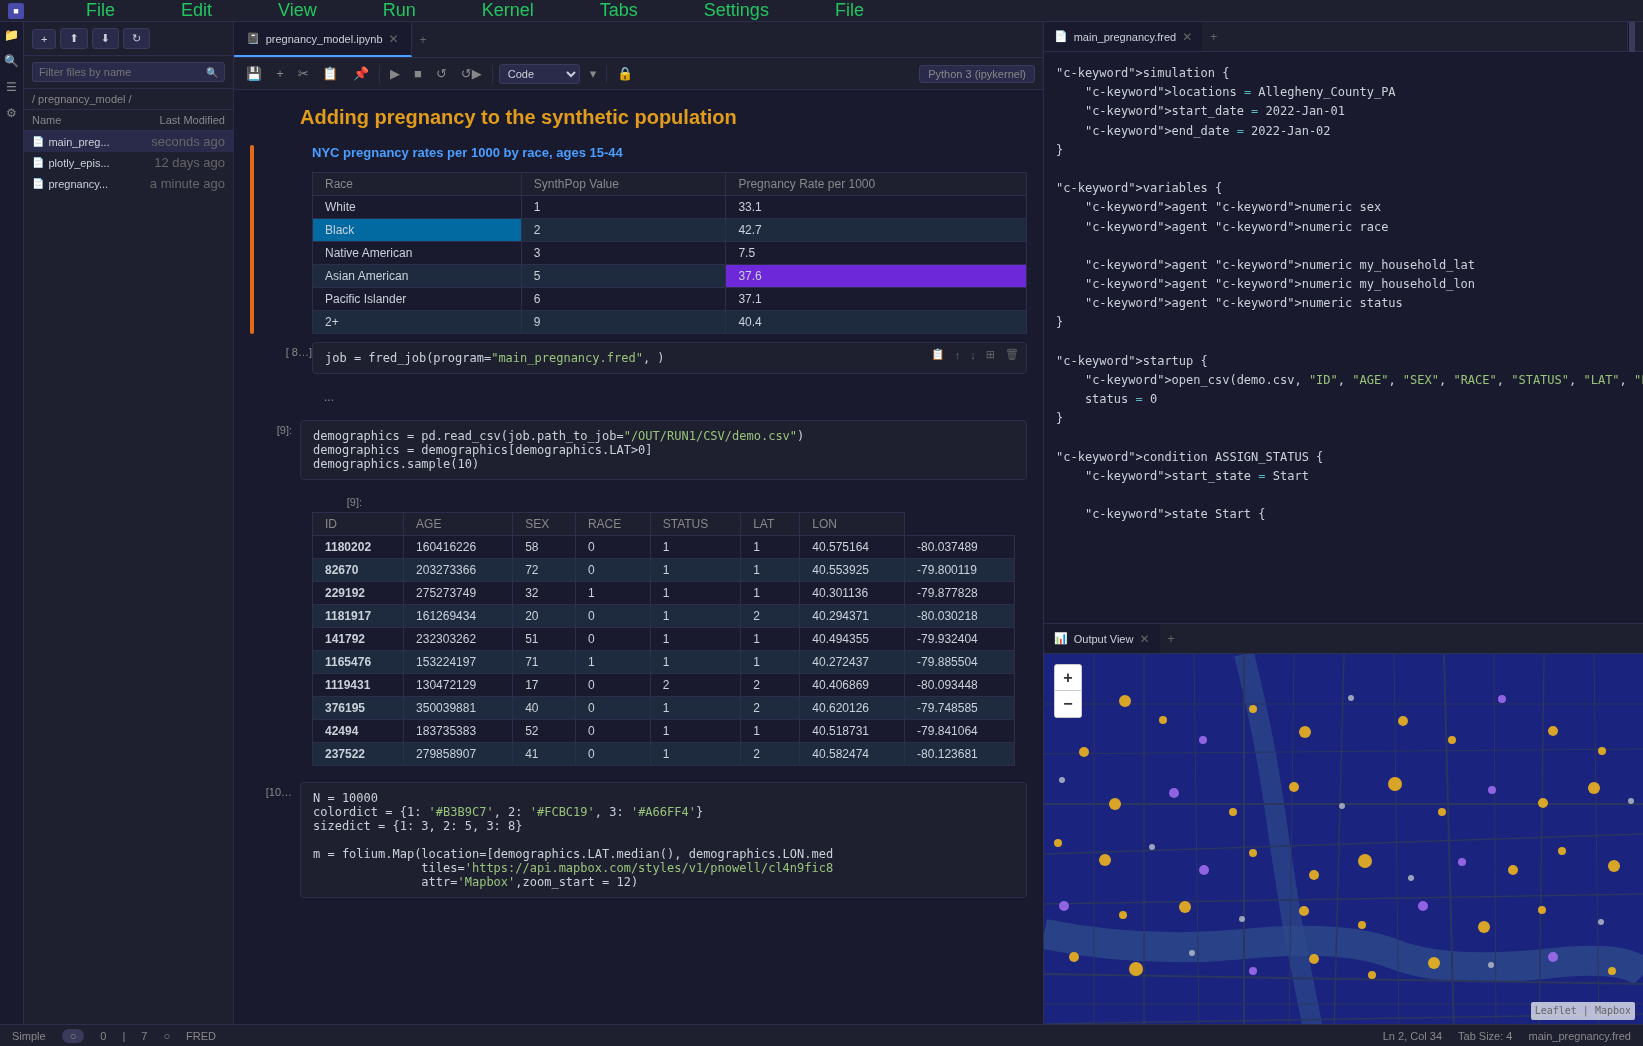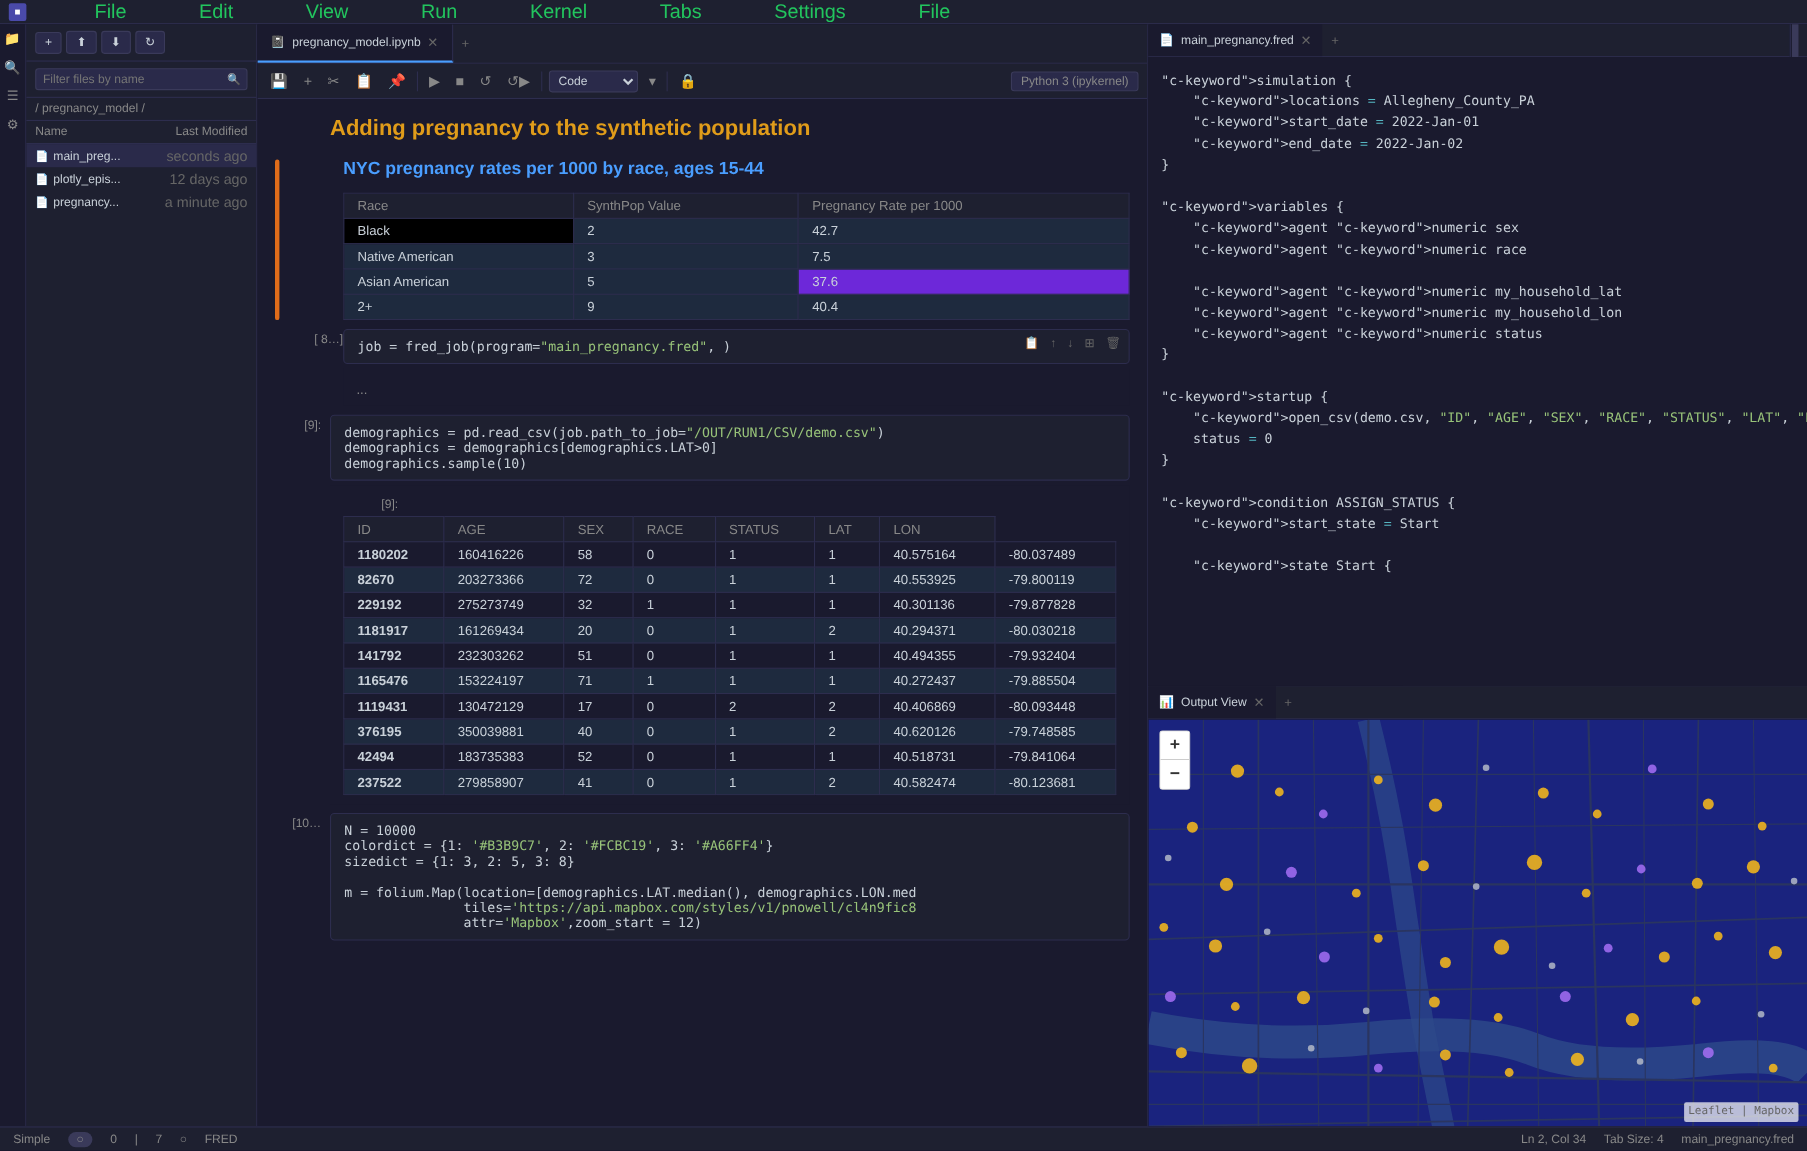--- a/index.html
+++ b/index.html
@@ -259,21 +259,21 @@
 
     
     .notebook-title {
       color: #e09c1a;
       font-size: 20px;
       font-weight: bold;
       margin-bottom: 8px;
     }
     .notebook-subtitle {
       color: #4a9eff;
-      font-size: 16px;
+      font-size: 13px;
       font-weight: bold;
       margin-bottom: 12px;
     }
 
     
     .data-table {
       border-collapse: collapse;
       font-size: 12px;
       width: 100%;
     }
@@ -589,34 +589,44 @@
           <div class="data-table-wrapper">
             <table class="data-table">
               <thead>
                 <tr>
                   <th>Race</th>
                   <th>SynthPop Value</th>
                   <th>Pregnancy Rate per 1000</th>
                 </tr>
               </thead>
               <tbody id="pregnancy-table-body">
+              <tr>
+                    <td>White</td>
+                    <td>1</td>
+                    <td>33.1</td>
+                  </tr>
                   <tr>
-                    <td style="background: #000000;">Black</td>
+                    <td style="background: #0369a1;">Black</td>
                     <td style="background: rgb(30, 42, 62);">2</td>
                     <td style="background: rgb(30, 42, 62);">42.7</td>
                   </tr>
                   <tr>
                     <td>Native American</td>
                     <td>3</td>
                     <td>7.5</td>
                   </tr>
                   <tr>
                     <td style="background: rgb(30, 42, 62);">Asian American</td>
                     <td style="background: rgb(30, 42, 62);">5</td>
                     <td style="background: #6d28d9;">37.6</td>
+                  </tr>
+                  <tr>
+                    <td>Pacific Islander</td>
+                    <td>6</td>
+                    <td>37.1</td>
                   </tr>
                   <tr>
                     <td>2+</td>
                     <td>9</td>
                     <td>40.4</td>
                   </tr>
                 </tbody>
             </table>
           </div>
         </div>

